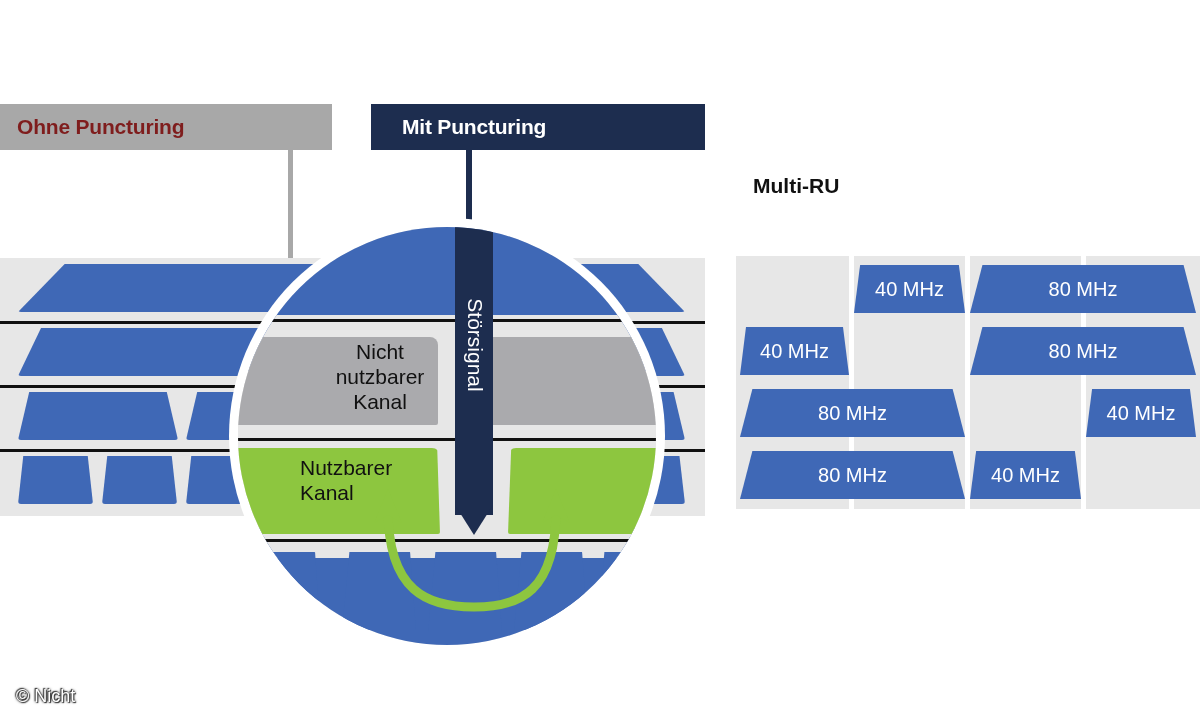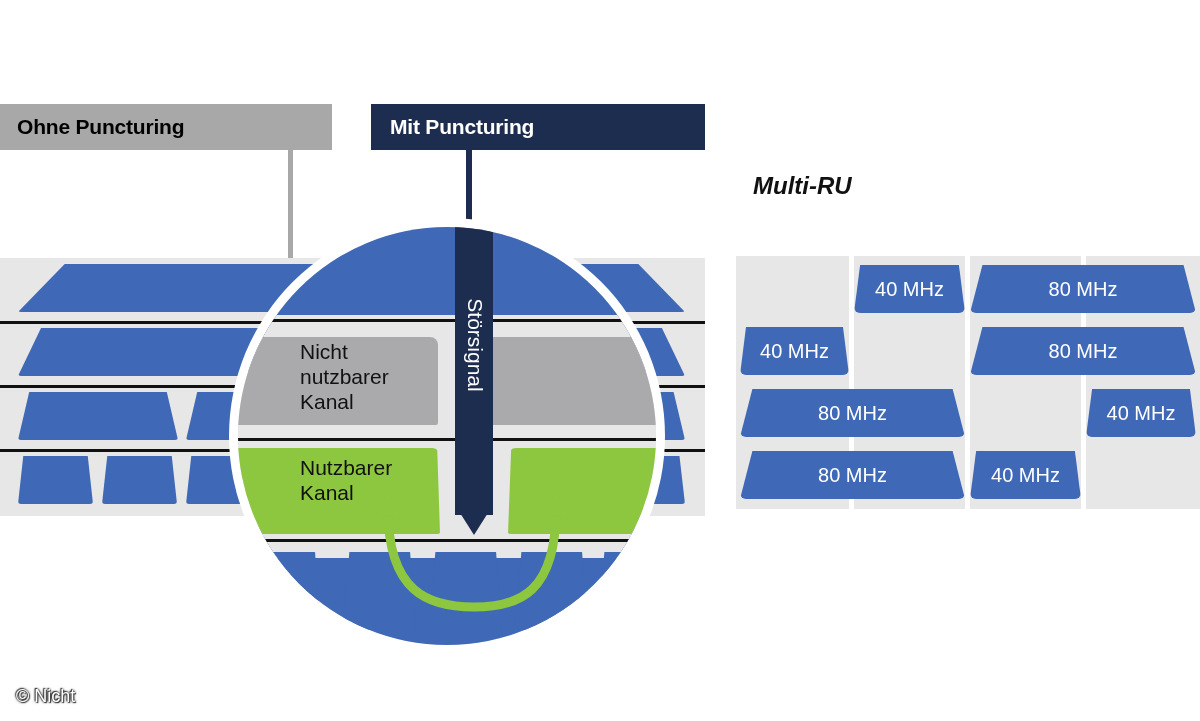--- a/index.html
+++ b/index.html
@@ -7,22 +7,22 @@
     width:1200px;height:721px;position:relative;overflow:hidden;
     font-family:"Liberation Sans","DejaVu Sans",sans-serif;
     -webkit-font-smoothing:antialiased;
   }
   .stage{position:absolute;left:0;top:0;width:1200px;height:721px;}
 
   
   .hdr{position:absolute;display:flex;align-items:center;box-sizing:border-box;}
   .hdr span{font-weight:bold;font-size:21px;letter-spacing:-.2px;}
   #hdr-ohne{left:0;top:104;width:332px;height:46px;background:#a8a8a8;padding-left:17px;}
-  #hdr-ohne span{color:#000000;}
-  #hdr-mit{left:371px;top:104px;width:334px;height:46px;background:#1d2d4f;padding-left:19px;}
+  #hdr-ohne span{color:#7f1d1d;}
+  #hdr-mit{left:371px;top:104px;width:334px;height:46px;background:#1d2d4f;padding-left:31px;}
   #hdr-mit span{color:#ffffff;}
 
   .lead-gray{position:absolute;left:288px;top:150px;width:5px;height:175px;background:#a8a8a8;}
   .lead-navy{position:absolute;left:466px;top:150px;width:6px;height:110px;background:#1d2d4f;}
 
   
   #panel-left{position:absolute;left:0;top:258px;width:705px;height:258px;background:#e7e7e7;}
   .rowline{position:absolute;left:0;width:705px;height:3px;background:#111111;}
   .band{position:absolute;height:48px;}
   .tz{position:absolute;top:0;height:100%;background:#3f68b6;}
@@ -50,28 +50,28 @@
   
   #stoer{position:absolute;left:217px;top:-22px;width:38px;height:340px;}
   #stoer .shaft{position:absolute;left:0;top:0;width:38px;height:310px;background:#1d2d4f;}
   #stoer .tip{position:absolute;left:0;top:300px;width:0;height:0;
     border-left:19px solid transparent;border-right:19px solid transparent;border-top:30px solid #1d2d4f;}
   #stoer .txt{position:absolute;left:-60px;top:128px;width:160px;text-align:center;
     color:#ffffff;font-size:21px;transform:rotate(90deg);white-space:nowrap;}
 
   
   #ru-title{position:absolute;left:753px;top:173px;}
-  #ru-title .t1{font-weight:bold;font-size:24px;color:#111111;line-height:26px;font-style:italic;}
+  #ru-title .t1{font-weight:bold;font-size:21px;color:#111111;line-height:26px;}
   #ru-title .t2{font-size:21px;color:#111111;line-height:27px;}
   #panel-right{position:absolute;left:736px;top:256px;width:464px;height:253px;background:#e7e7e7;}
   .vgrid{position:absolute;top:0;width:5px;height:253px;background:#ffffff;}
   .rurow{position:absolute;left:0;width:464px;height:48px;}
   .rublk{position:absolute;top:0;height:48px;background:#3f68b6;
     clip-path:polygon(5.5% 0%,94.5% 0%,100% 100%,0% 100%);
-    display:flex;align-items:center;justify-content:center;border-radius:6px;}
+    display:flex;align-items:center;justify-content:center;}
   .rublk span{color:#ffffff;font-size:20px;white-space:nowrap;}
 
   
   #credit{position:absolute;left:16px;top:686px;color:#ffffff;font-size:18px;
     text-shadow:0 0 2px #3a3a3a,0 0 3px #3a3a3a,1px 1px 1px #2e2e2e,-1px -1px 1px #2e2e2e;}
 </style>
 </head>
 <body>
 
 <div class="stage">
@@ -122,21 +122,21 @@
     <div class="inner">
       <div class="cdisk-top"></div>
       <div class="cdisk-bot"></div>
 
       <div class="cgray-strip" style="top:88px;height:18px;"></div>
       <div class="cline" style="top:92px;"></div>
 
       <div class="cgray-strip" style="top:106px;height:104px;"></div>
       <div class="cblock gray" style="left:-12px;top:110px;width:212px;height:88px;border-radius:8px 8px 2px 2px;"></div>
       <div class="cblock gray" style="left:230px;top:110px;width:212px;height:88px;border-radius:8px 8px 2px 2px;"></div>
-      <div class="clabel" style="left:62px;top:112px;width:160px;">
+      <div class="clabel" style="left:62px;top:112px;width:160px;text-align:center;">
         <div>Nicht</div>
         <div>nutzbarer</div>
         <div>Kanal</div>
       </div>
 
       <div class="cgray-strip" style="top:198px;height:26px;"></div>
       <div class="cline" style="top:211px;"></div>
 
       <div class="cgray-strip" style="top:214px;height:96px;"></div>
       <div class="cblock green" style="left:62px;top:221px;width:140px;height:86px;clip-path:polygon(4% 0%,98% 0%,100% 100%,0% 100%);border-radius:8px 8px 2px 2px;"></div>

